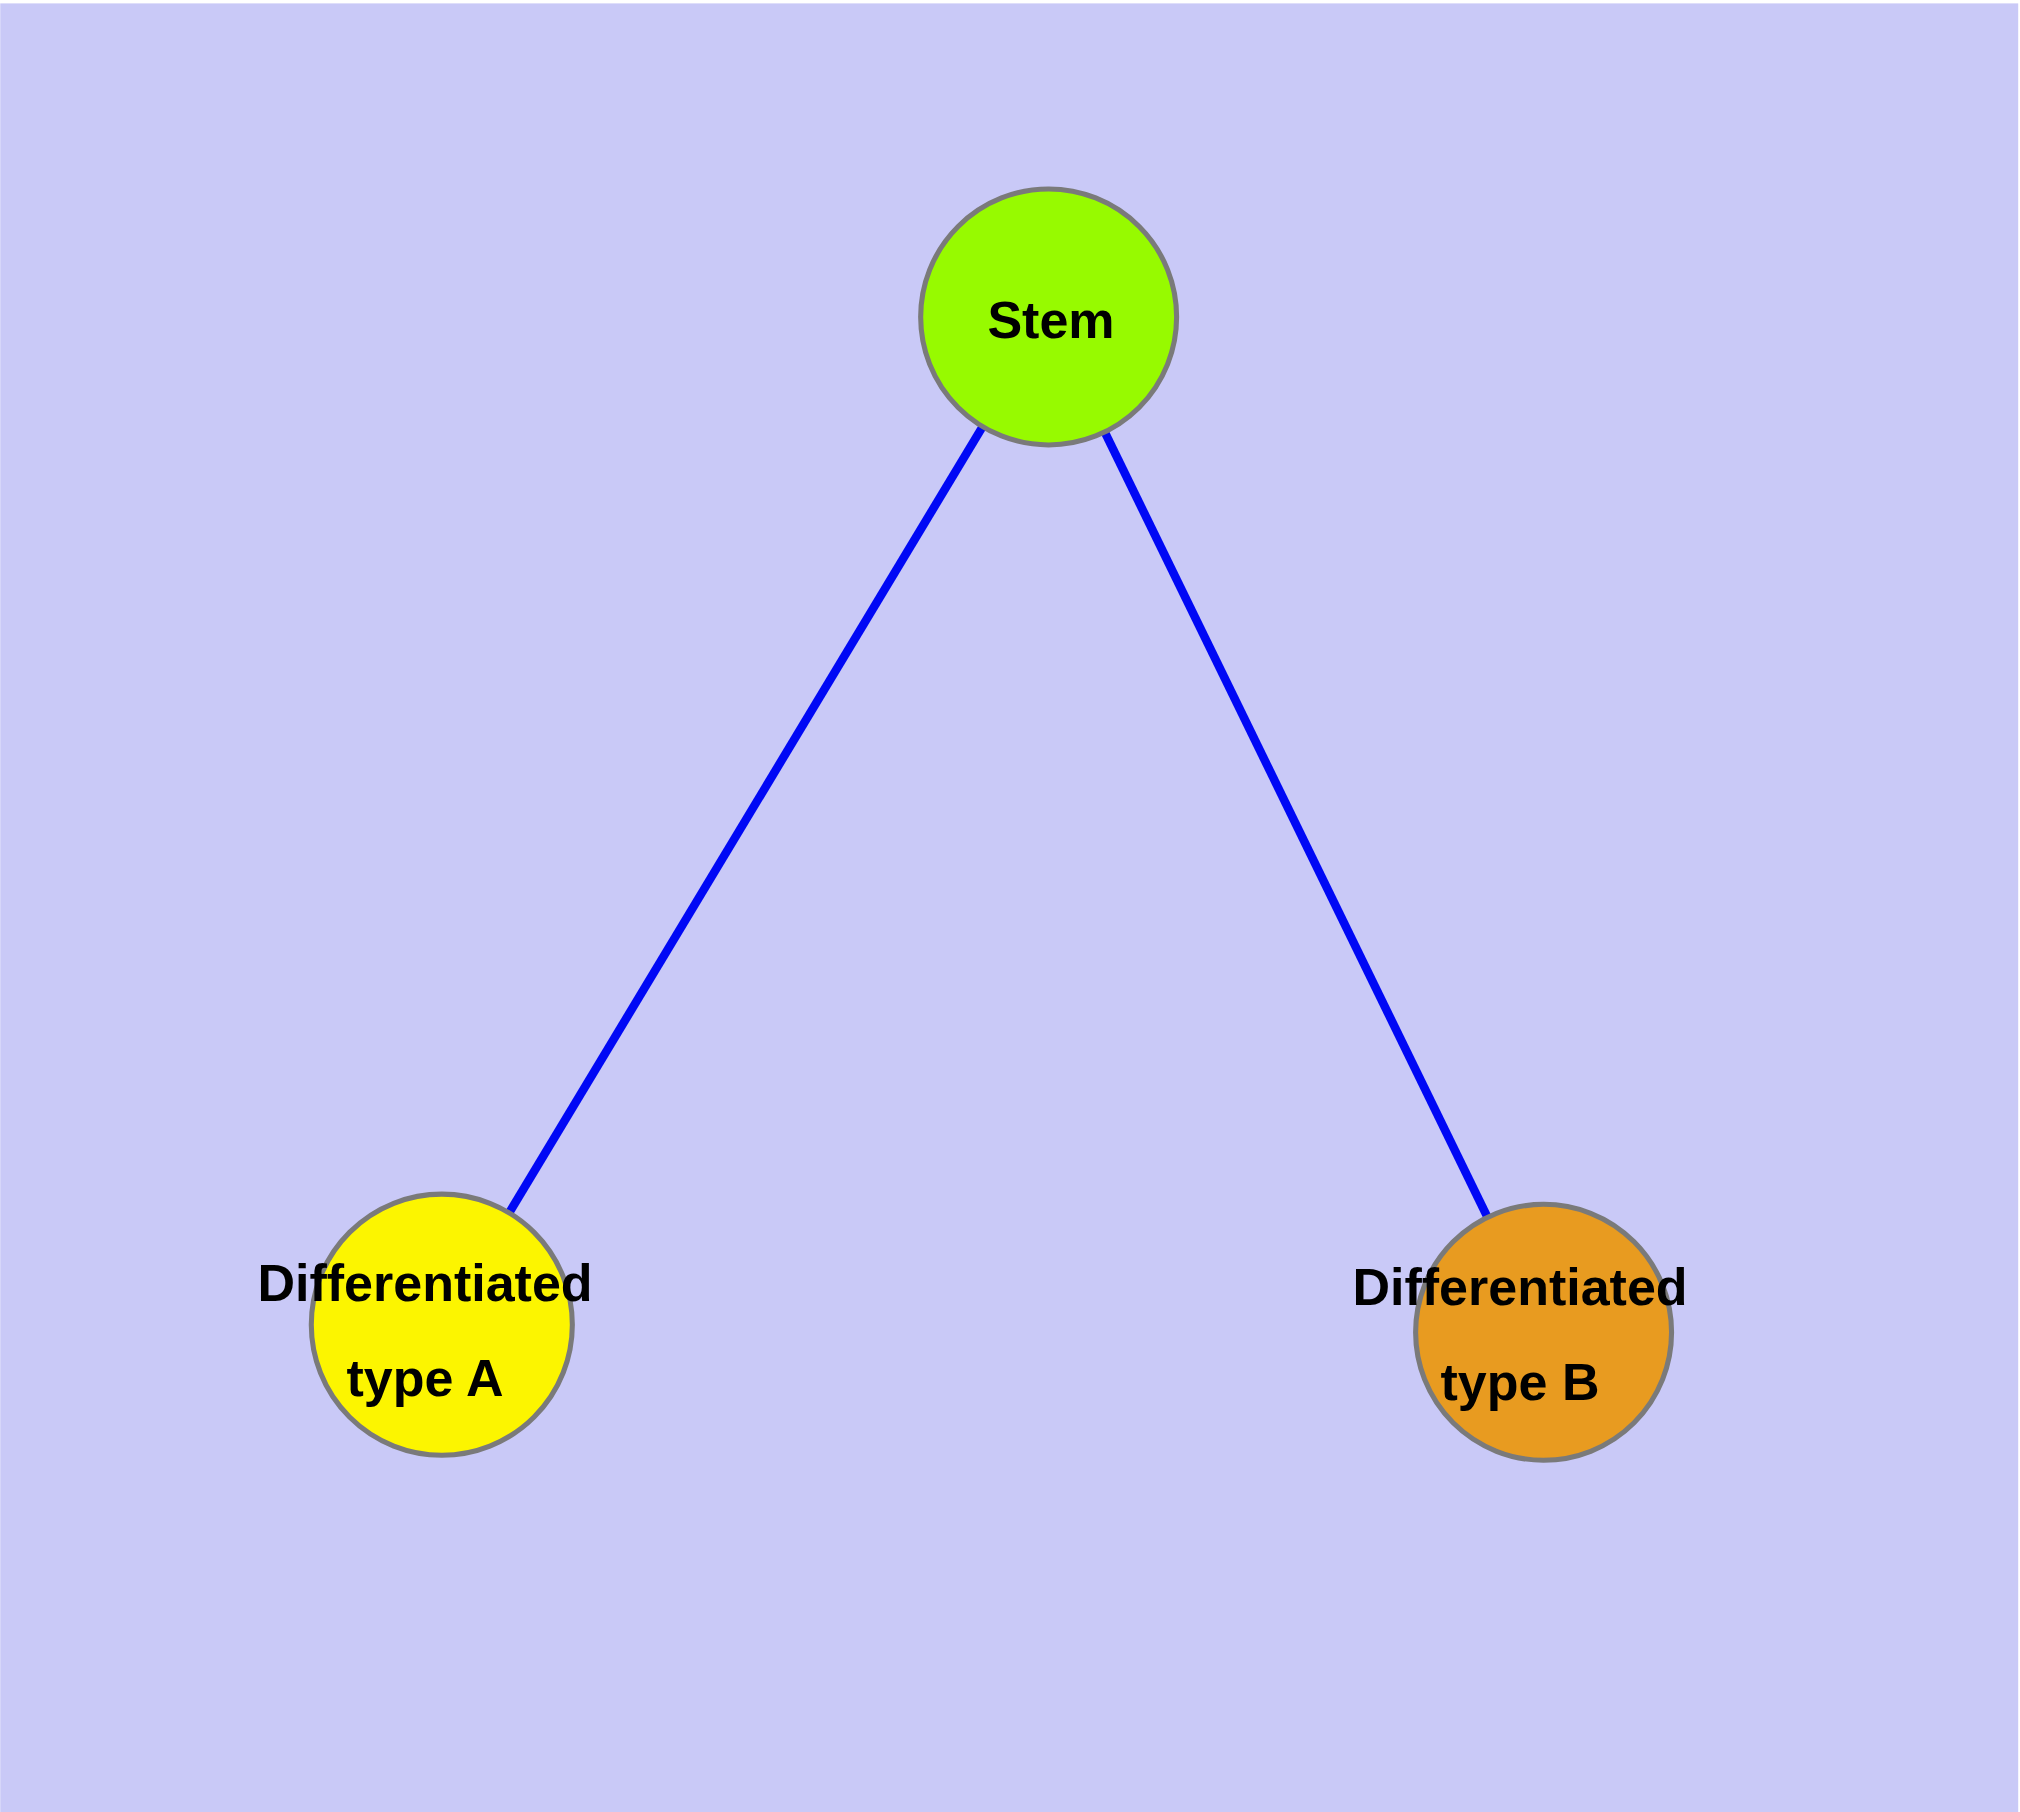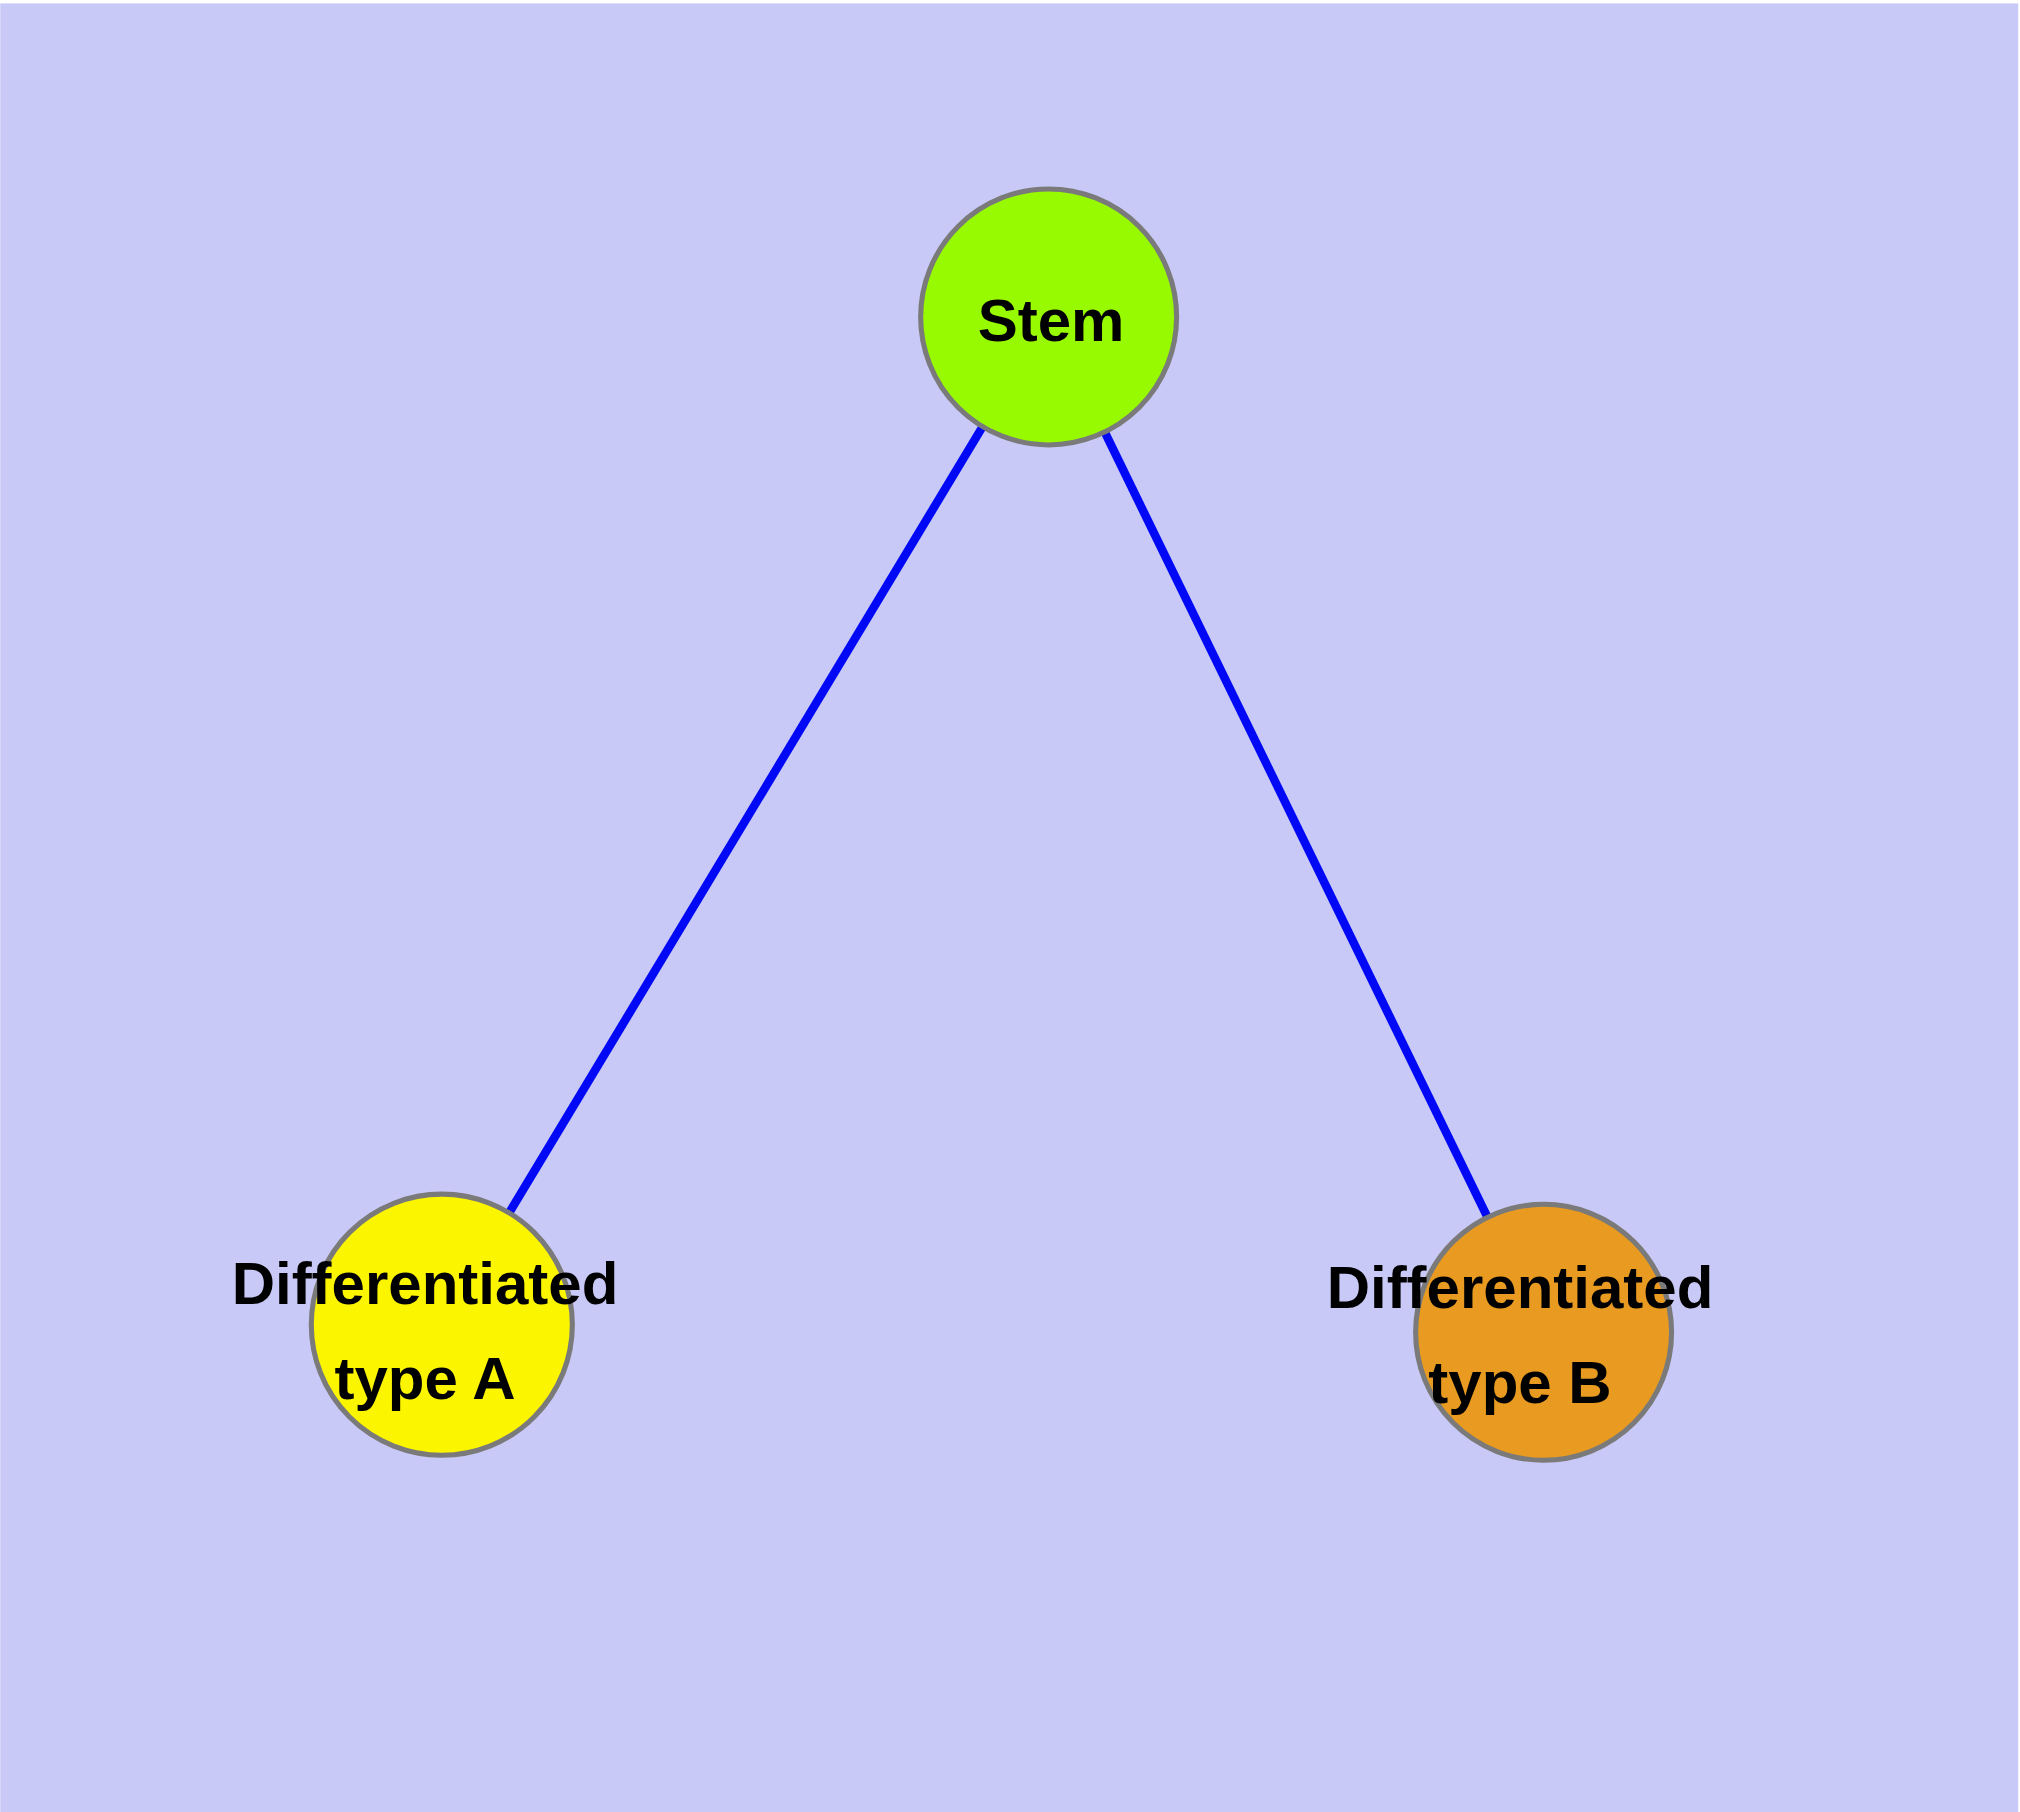--- a/index.html
+++ b/index.html
@@ -19,21 +19,21 @@
     left: 0;
     top: 0;
     display: block;
   }
   .node-label {
     position: absolute;
     transform: translate(-50%, -50%);
     text-align: center;
     white-space: pre-line;        
     font-weight: bold;
-    font-size: 60px;
+    font-size: 52px;
     line-height: 95px;
     color: #000000;
     letter-spacing: 0;
   }
   .label-stem { left: 1051px; top: 320px; }
   .label-a    { left: 425px;  top: 1331px; }
   .label-b    { left: 1520px; top: 1335px; }
 </style>
 </head>
 <body>

